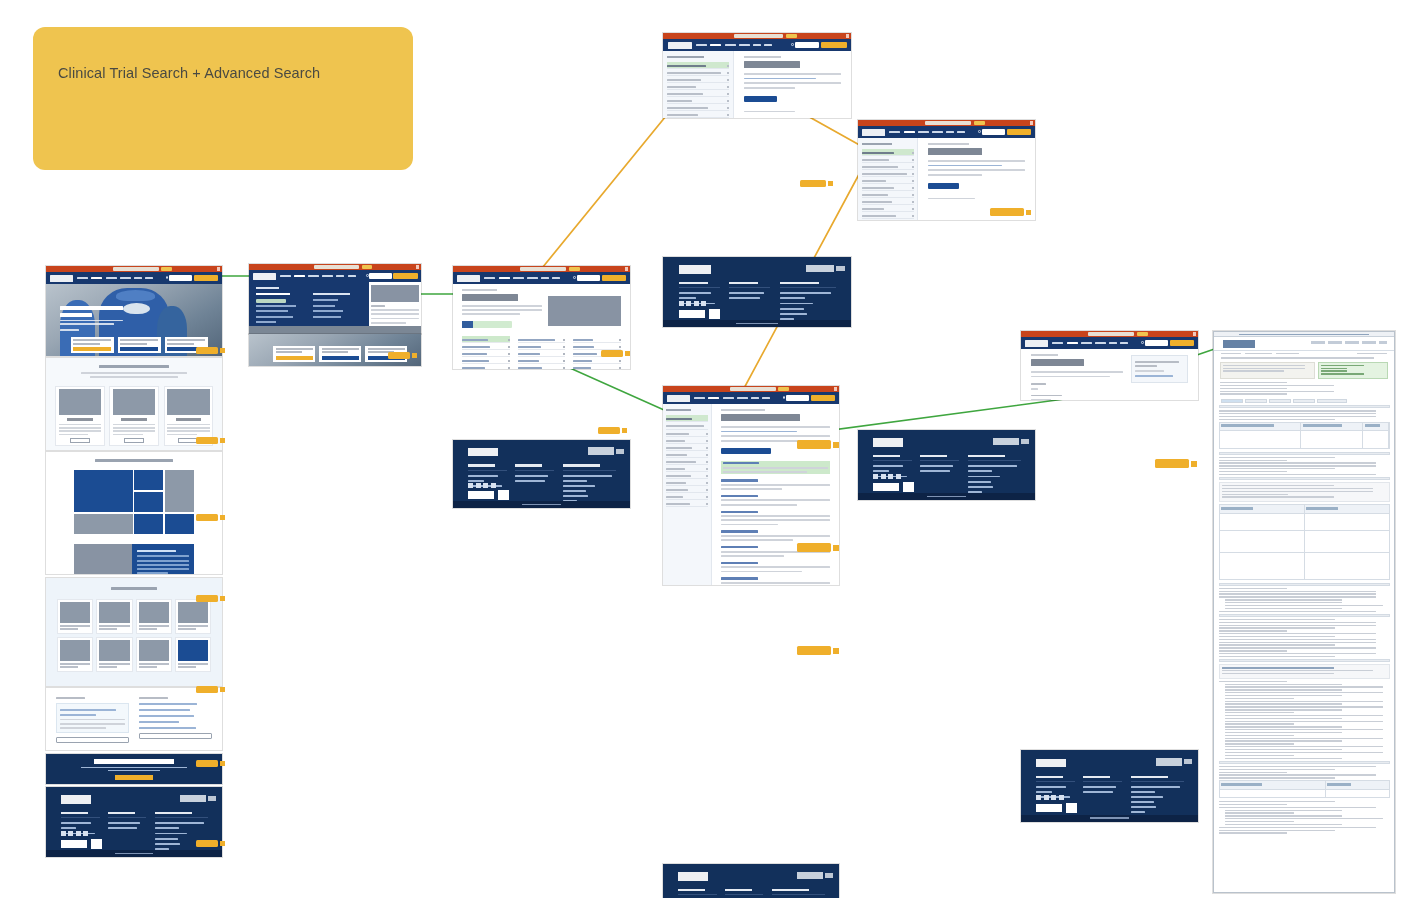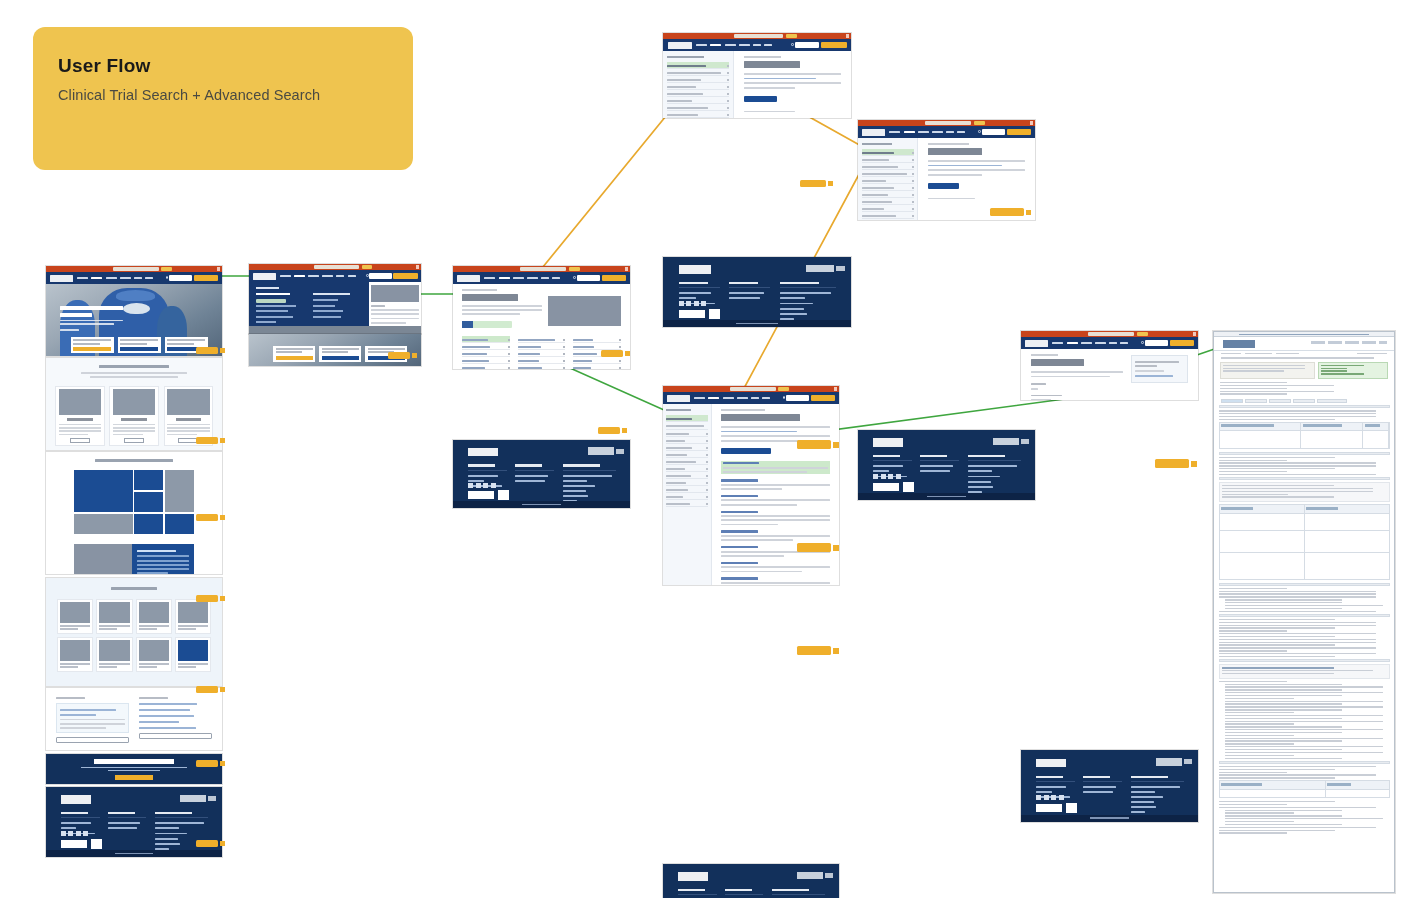--- a/index.html
+++ b/index.html
@@ -161,21 +161,20 @@
   .ctg .tbl{display:grid;grid-template-columns:1.6fr 1.2fr .5fr;gap:1px;background:#d5dce4;border:1px solid #d5dce4;margin-bottom:3px;}
   .ctg .tbl div{background:#fff;padding:1.5px;}
   .ctg .tbl .hdr{background:#eef2f7;}
 </style>
 </head>
 <body>
 
 <div id="board">
 
   <div class="title-card">
-    <div class="t1">User Flow</div>
     <div class="t3">Clinical Trial Search + Advanced Search</div>
   </div>
 
   <svg class="links">
     <g stroke-linecap="round" fill="none">
 
       <path d="M222,276 L250,276" stroke="#3FA63F" stroke-width="1.6"></path>
 
       <path d="M385,294 L455,294" stroke="#3FA63F" stroke-width="1.6"></path>
 

